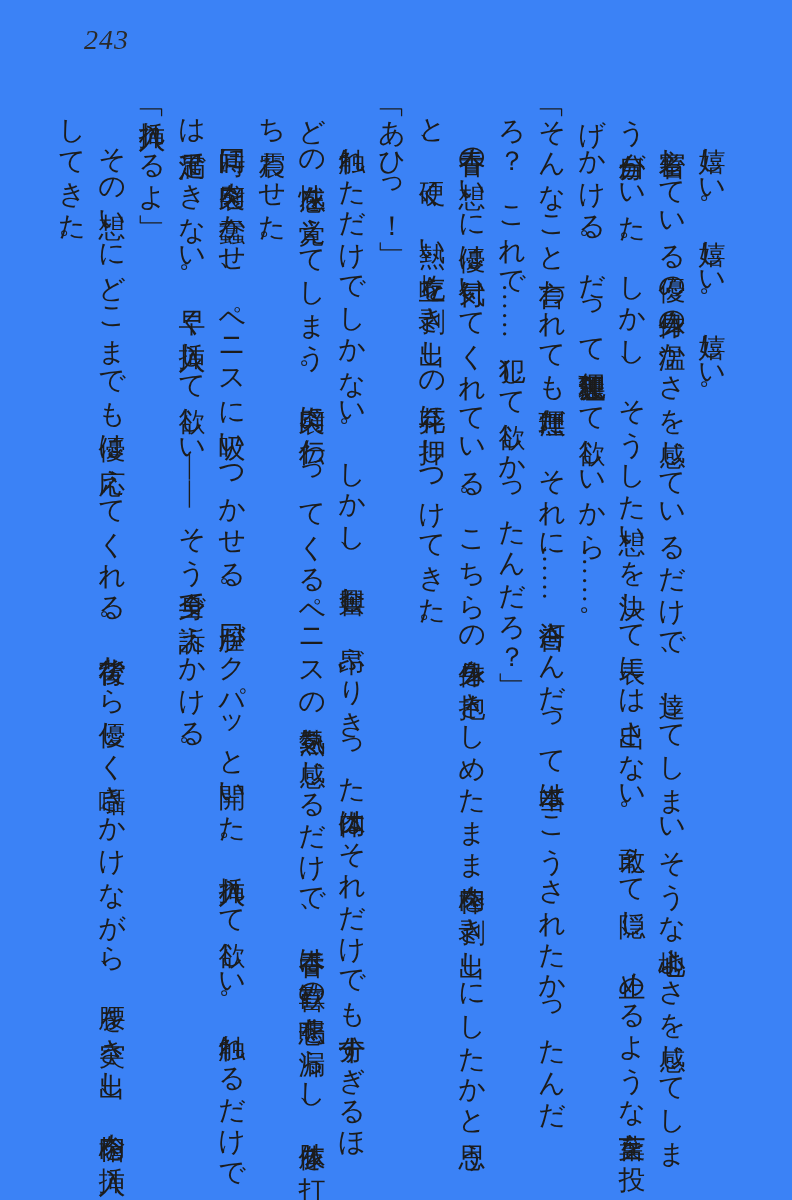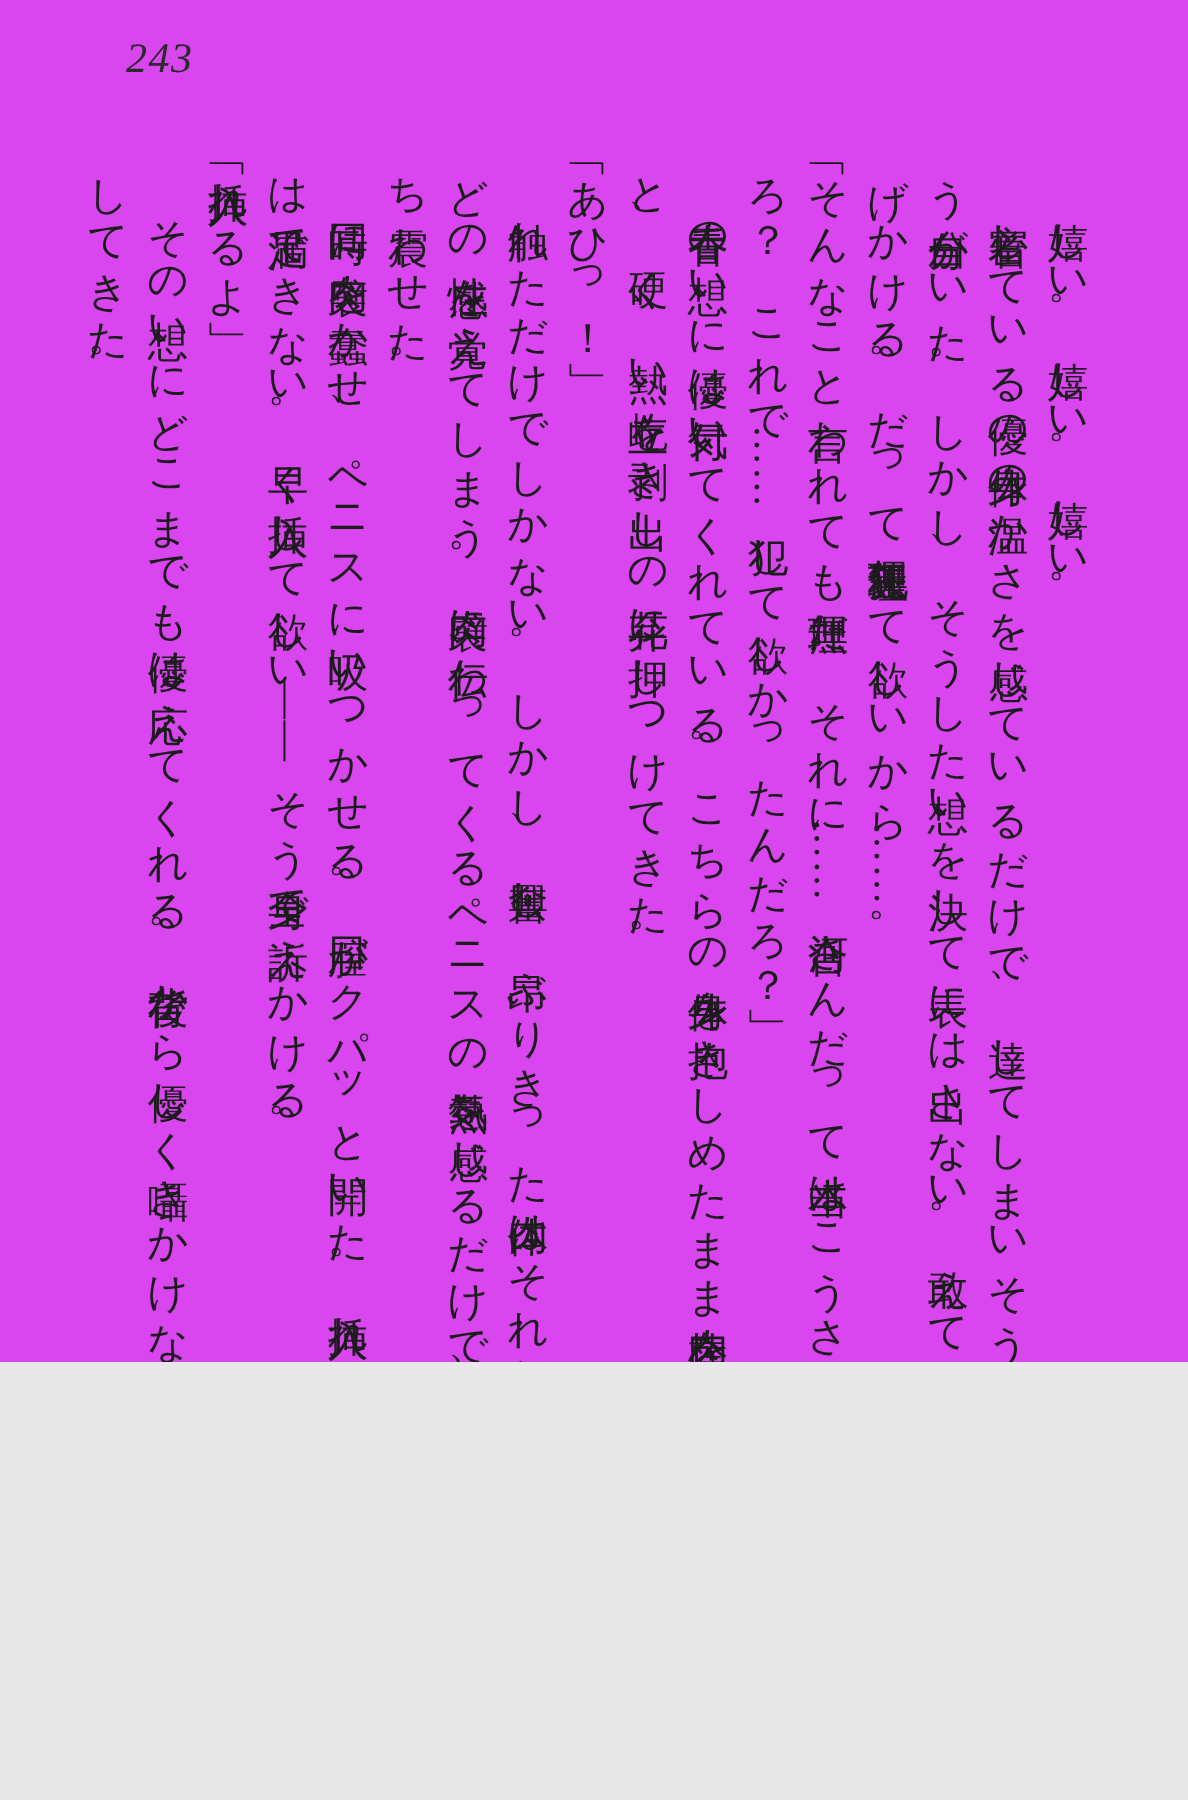--- a/index.html
+++ b/index.html
@@ -3,23 +3,23 @@
 <meta charset="utf-8">
 <style>
   html, body {
     margin: 0;
     padding: 0;
     background: #e8e8e8;
   }
   .page {
     position: relative;
     width: 792px;
-    height: 908px;
+    height: 1200px;
     margin: 0 auto;
-    background: #d946ef;
+    background: #3b82f6;
     overflow: hidden;
     font-family: "Liberation Serif", "DejaVu Serif", serif;
   }
   .page-number {
     position: absolute;
     top: 24px;
     left: 84px;
     font-size: 28px;
     letter-spacing: 1px;
     color: #2a2a2a;

